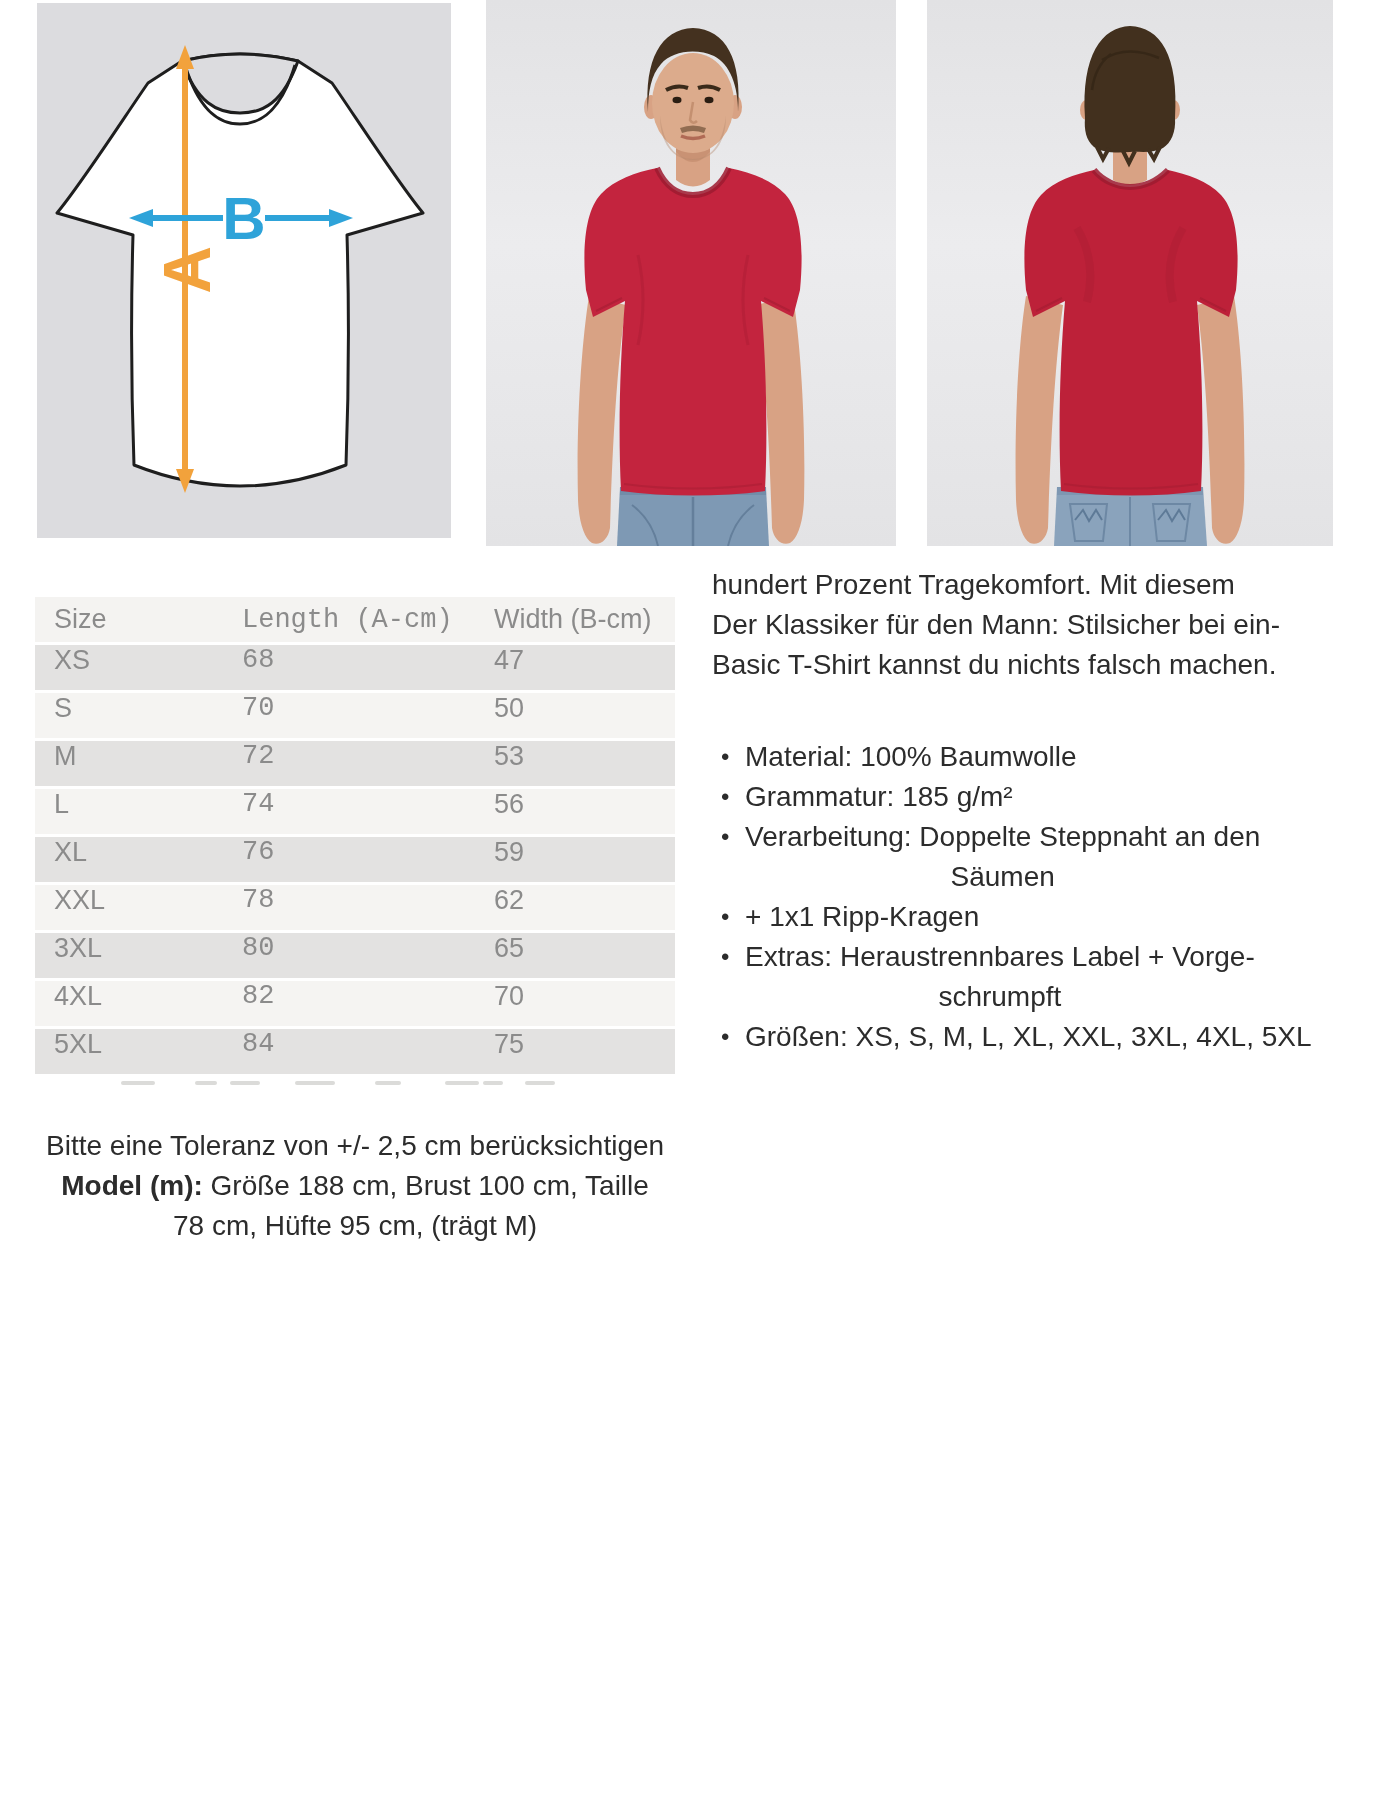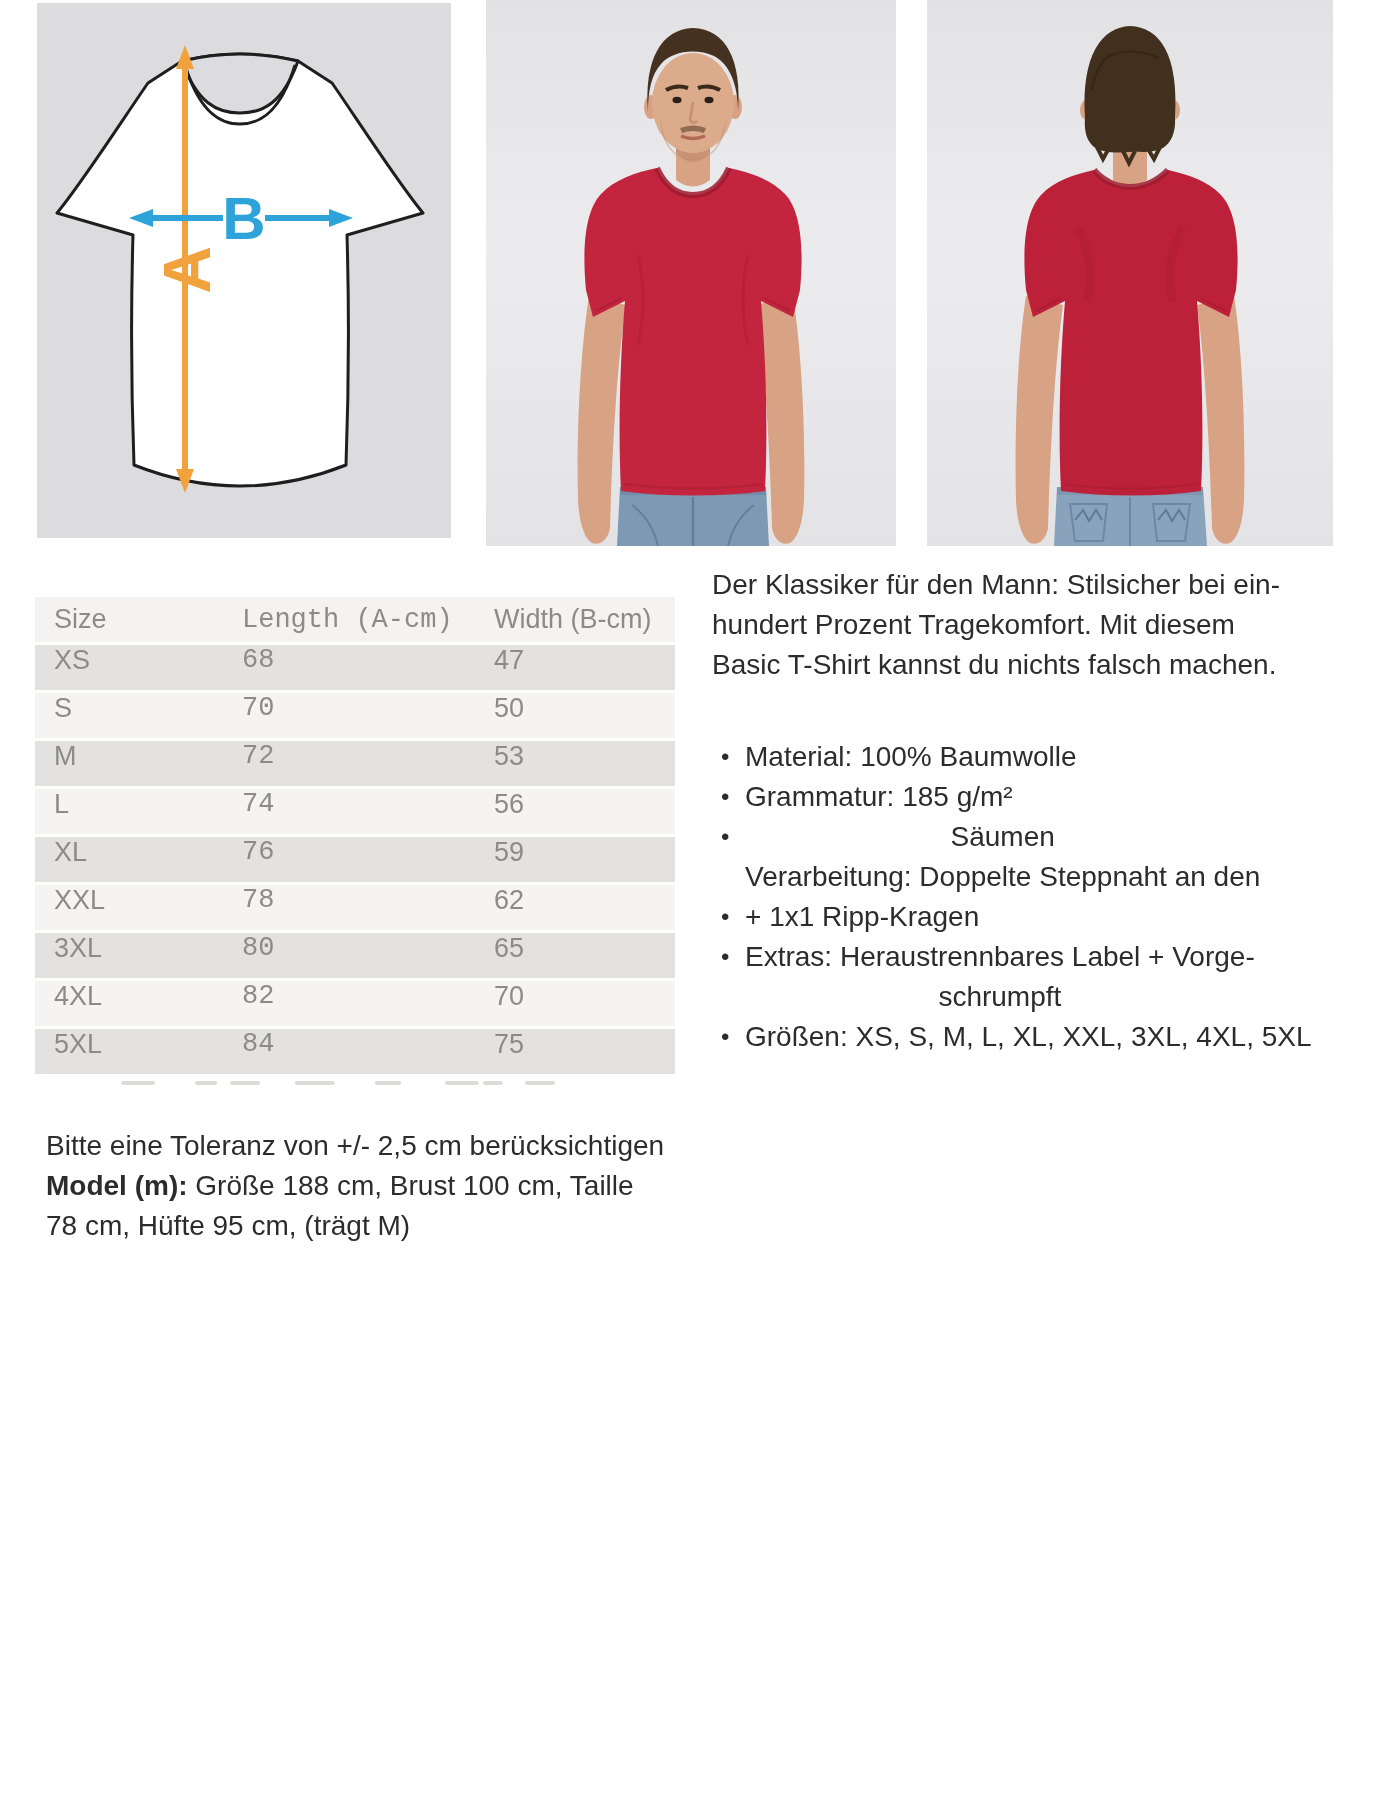--- a/index.html
+++ b/index.html
@@ -27,21 +27,21 @@
   
   .desc { position:absolute; left:712px; top:565px; color:#2c2c2c; font-size:28px; }
   .intro div { line-height:40px; white-space:nowrap; }
   .bullets { margin-top:52px; }
   .bullets .li { display:flex; }
   .dot { width:33px; padding-left:9px; box-sizing:border-box; line-height:40px; font-size:24px; }
   .blines div { line-height:40px; white-space:nowrap;text-align:center; }
 
   
   .footnote { position:absolute; left:46px; top:1126px; font-size:28px; line-height:40px; color:#2c2c2c; }
-  .footnote div { white-space:nowrap; }
+  .footnote div { white-space:nowrap;text-align:center; }
   .footnote strong { font-weight:bold; }
 </style>
 </head>
 <body>
 
 <div id="canvas">
 
   <div class="img-box" id="diagram-box">
     <svg width="414" height="535" viewBox="0 0 414 535">
       <rect x="0" y="0" width="414" height="535" fill="#DCDCDF"></rect>
@@ -239,44 +239,44 @@
     <span style="left:195px;width:30px"></span>
       <span style="left:260px;width:40px"></span>
     <span style="left:340px;width:26px"></span>
       <span style="left:410px;width:34px"></span>
     <span style="left:448px;width:20px"></span>
       <span style="left:490px;width:30px"></span>
   </div>
 
   <div class="desc">
     <div class="intro">
+        <div>hundert Prozent Tragekomfort. Mit diesem</div>
         <div>Der Klassiker für den Mann: Stilsicher bei ein-</div>
-        <div>hundert Prozent Tragekomfort. Mit diesem</div>
         <div>Basic T-Shirt kannst du nichts falsch machen.</div>
       </div>
     <div class="bullets">
     <div class="li">
       <div class="dot">•</div>
       <div class="blines">
             <div>Material: 100% Baumwolle</div>
           </div>
     </div>
 
     <div class="li">
       <div class="dot">•</div>
       <div class="blines">
             <div>Grammatur: 185 g/m²</div>
           </div>
     </div>
 
     <div class="li">
       <div class="dot">•</div>
       <div class="blines">
+            <div>Verarbeitung: Doppelte Steppnaht an den</div>
             <div>Säumen</div>
-            <div>Verarbeitung: Doppelte Steppnaht an den</div>
           </div>
     </div>
 
     <div class="li">
       <div class="dot">•</div>
       <div class="blines">
             <div>+ 1x1 Ripp-Kragen</div>
           </div>
     </div>
 

